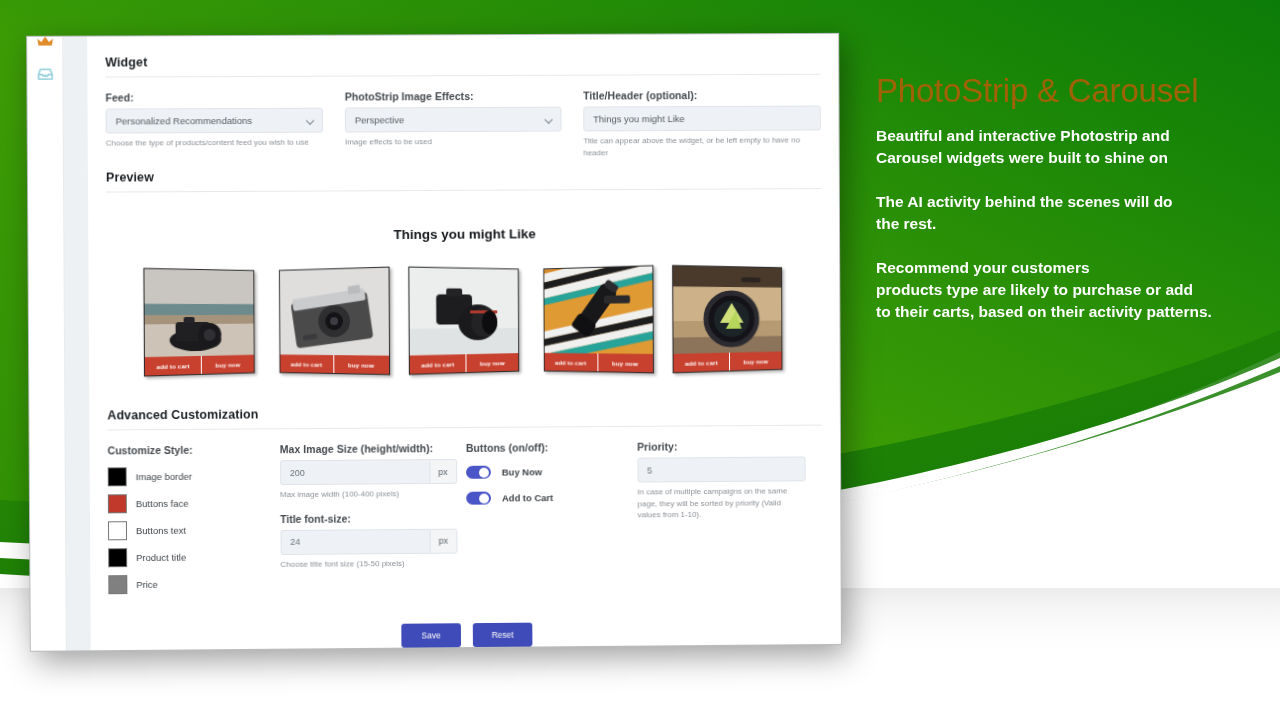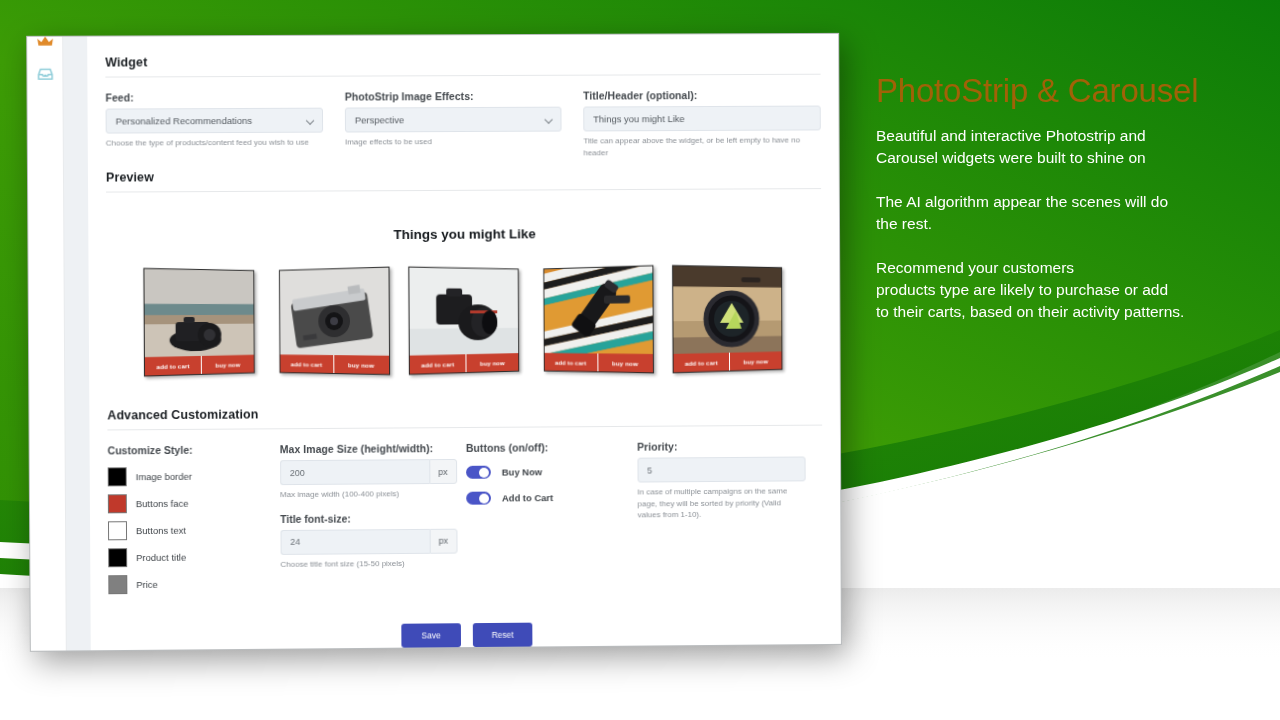--- a/index.html
+++ b/index.html
@@ -170,21 +170,21 @@
   #promo{
     position:absolute;left:876px;top:74px;width:382px;
   }
   #promo h1{
     margin:0 0 18px 0;color:#a16207;font-weight:normal;
     font-size:33px;letter-spacing:-.2px;line-height:1;
   }
   #promo p{
     margin:0 0 22px 0;color:#ffffff;font-size:15.5px;line-height:1.42;
   }
-  .lt{font-size:0;}
+  .lt{font-size:0;font-weight:bold;}
   .lt span{display:block;font-size:15.5px;}
 </style>
 </head>
 <body>
 
 <div id="bg">
   <svg viewBox="0 0 1280 720" xmlns="http://www.w3.org/2000/svg">
     <defs>
       <linearGradient id="gg" x1="0" y1="1" x2="1" y2="0">
         <stop offset="0" stop-color="#2f8f04"></stop>
@@ -446,21 +446,21 @@
 
 <div id="promo">
   <h1>PhotoStrip &amp; Carousel</h1>
 
   <p class="lt">
     <span>Beautiful and interactive Photostrip and</span>
     <span>Carousel widgets were built to shine on</span>
   </p>
 
   <p class="lt">
-    <span>The AI algorithm appear the scenes will do</span>
+    <span>The AI activity behind the scenes will do</span>
     <span>the rest.</span>
   </p>
 
   <p class="lt" style="margin-bottom:0">
     <span>Recommend your customers</span>
     <span>products type are likely to purchase or add</span>
     <span>to their carts, based on their activity patterns.</span>
   </p>
 </div>
 

